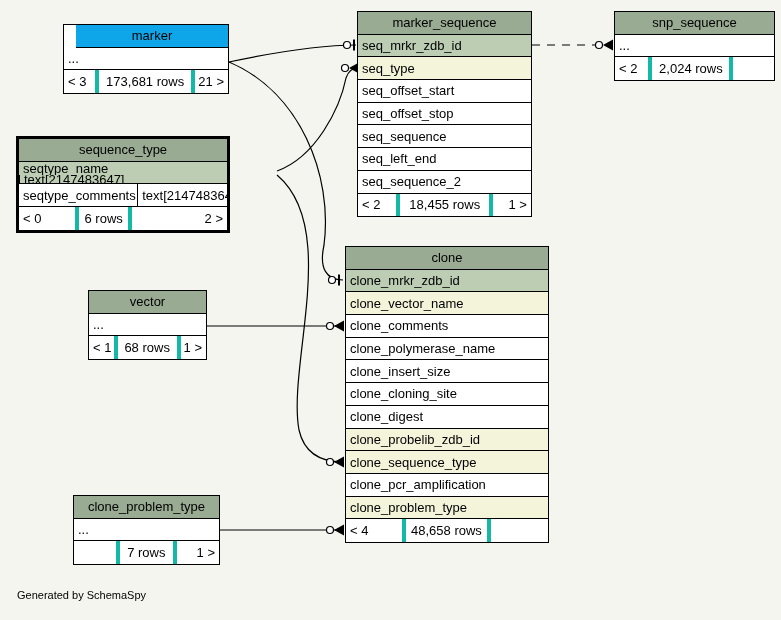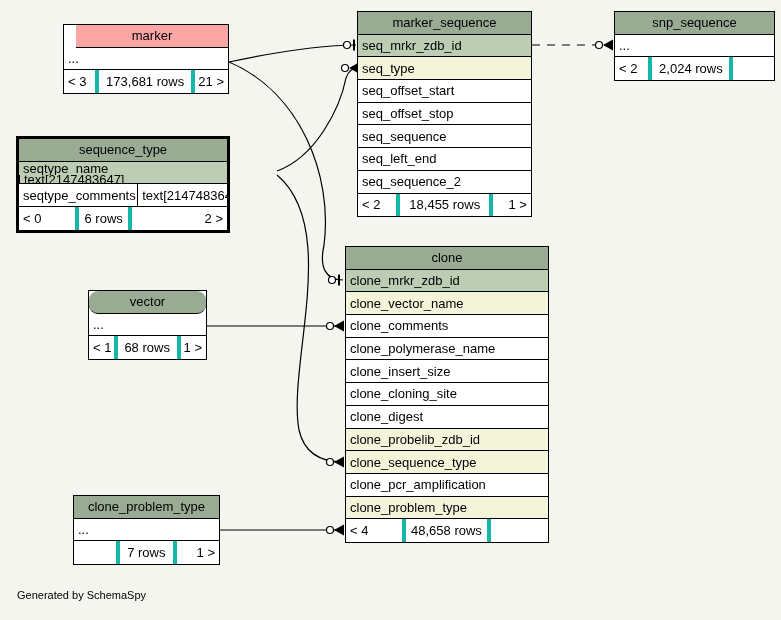--- a/index.html
+++ b/index.html
@@ -94,21 +94,21 @@
         <circle cx="330" cy="530" r="3.5" fill="#ffffff" stroke="#000000" stroke-width="1.2"></circle>
       </g>
       <g>
         <path d="M532,45 L598,45" fill="none" stroke="#000000" stroke-width="1.2" stroke-dasharray="8 7"></path>
         <polygon points="613,39.5 613,50.5 603,45" fill="#000000"></polygon>
         <circle cx="599" cy="45" r="3.5" fill="#ffffff" stroke="#000000" stroke-width="1.2"></circle>
       </g>
     </svg>
   <div id="tables">
       <div class="tbl" style="left: 63px; top: 24px; width: 166px;">
-        <div class="trow thead" style="background: #fca5a5; margin-left: 12px;">marker</div>
+        <div class="trow thead" style="background: #0ea5e9; margin-left: 12px;">marker</div>
         <div class="trow crow" style="background: rgb(255, 255, 255);">
           <span class="cname">...</span>
         </div>
         <div class="trow tfoot">
           <div class="fcell fc0" style="width: 19%;">&lt; 3</div>
           <div class="fcell fc1" style="width: 58.5%;">173,681 rows</div>
           <div class="fcell fc2" style="width: 22.5%; padding-left: 24px;">21 &gt;</div>
         </div>
       </div>
       <div class="tbl" style="left: 357px; top: 11px; width: 175px;">
@@ -161,21 +161,21 @@
           <span class="cname" style="flex: 0 0 auto; width: 53%;">seqtype_comments</span>
           <span class="ctype">text[2147483647]</span>
         </div>
         <div class="trow tfoot">
           <div class="fcell fc0" style="width: 27%;">&lt; 0</div>
           <div class="fcell fc1" style="width: 25.5%;">6 rows</div>
           <div class="fcell fc2" style="width: 47.5%;">2 &gt;</div>
         </div>
       </div>
       <div class="tbl" style="left: 88px; top: 290px; width: 119px;">
-        <div class="trow thead" style="background: rgb(154, 171, 147); border-radius: 9px;">vector</div>
+        <div class="trow thead" style="background: rgb(154, 171, 147);">vector</div>
         <div class="trow crow" style="background: rgb(255, 255, 255);">
           <span class="cname">...</span>
         </div>
         <div class="trow tfoot">
           <div class="fcell fc0" style="width: 21%;">&lt; 1</div>
           <div class="fcell fc1" style="width: 54%;">68 rows</div>
           <div class="fcell fc2" style="width: 25%;">1 &gt;</div>
         </div>
       </div>
       <div class="tbl" style="left: 345px; top: 246px; width: 204px;">

